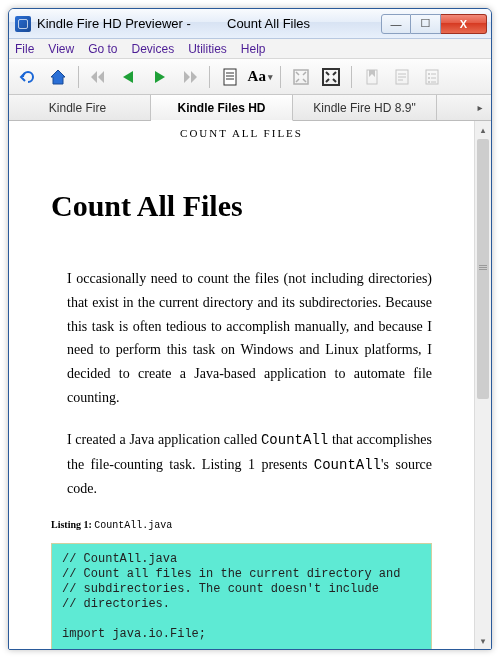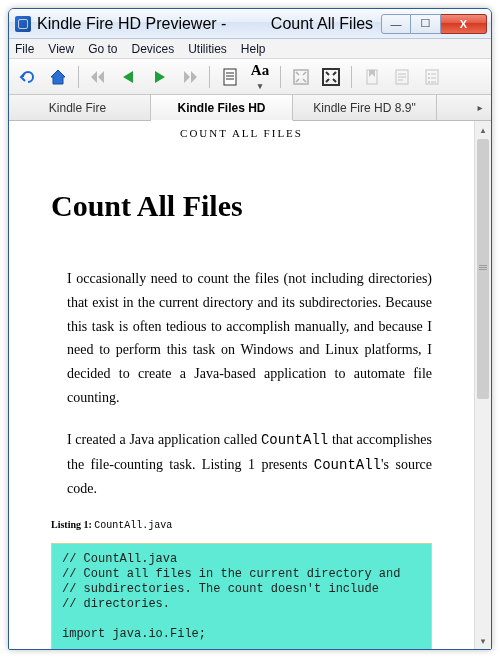--- a/index.html
+++ b/index.html
@@ -39,21 +39,21 @@
     border-radius: 2px;
     margin-right: 6px;
     position: relative;
   }
   .titlebar .app-icon:after{
     content:""; position:absolute; inset:3px;
     border:1px solid rgba(255,255,255,0.7); border-radius:2px;
   }
   .titlebar .title {
     color: #000;
-    font-size: 16px;
+    font-size: 13px;
     white-space: pre;
     text-align: right;
   }
   .win-controls {
     margin-left: auto;
     display: flex;
     gap: 0;
   }
   .win-btn {
     width: 30px; height: 20px;
@@ -74,21 +74,21 @@
   }
   .menubar {
     height: 20px;
     background: #f3f3f3;
     border-bottom: 1px solid #d8d8d8;
     display: flex;
     align-items: center;
     padding: 0 6px;
     gap: 14px;
     font-size: 12px;
-    color: #0f172a;
+    color: #4c1d95;
   }
   .menubar span { cursor: default; }
   .toolbar {
     height: 36px;
     background: linear-gradient(to bottom,#fdfdfd,#eeeeee);
     border-bottom: 1px solid #c8c8c8;
     display: flex;
     align-items: center;
     padding: 0 6px;
     gap: 4px;
@@ -96,21 +96,20 @@
   .tb-btn {
     width: 26px; height: 26px;
     display:flex; align-items:center; justify-content:center;
   }
   .tb-sep { width:1px; height:22px; background:#c0c0c0; margin:0 3px;}
   .ic-undo svg, .ic-home svg, .ic-arrow svg, .ic-page svg, .ic-fit svg, .ic-fit2 svg, .ic-dim svg { display:block; }
   .font-dd {
     display:flex; align-items:center; gap:2px;
     font-family: Georgia, serif; font-weight:bold; font-size:15px;
     padding: 0 4px;
-    flex-direction: column;
   }
   .chev { font-size:9px; color:#555; }
   .tabbar {
     height: 26px;
     background: linear-gradient(to bottom,#f6f6f6,#e8e8e8);
     border-bottom: 1px solid #bcbcbc;
     display:flex;
     align-items:stretch;
     position:relative;
   }

